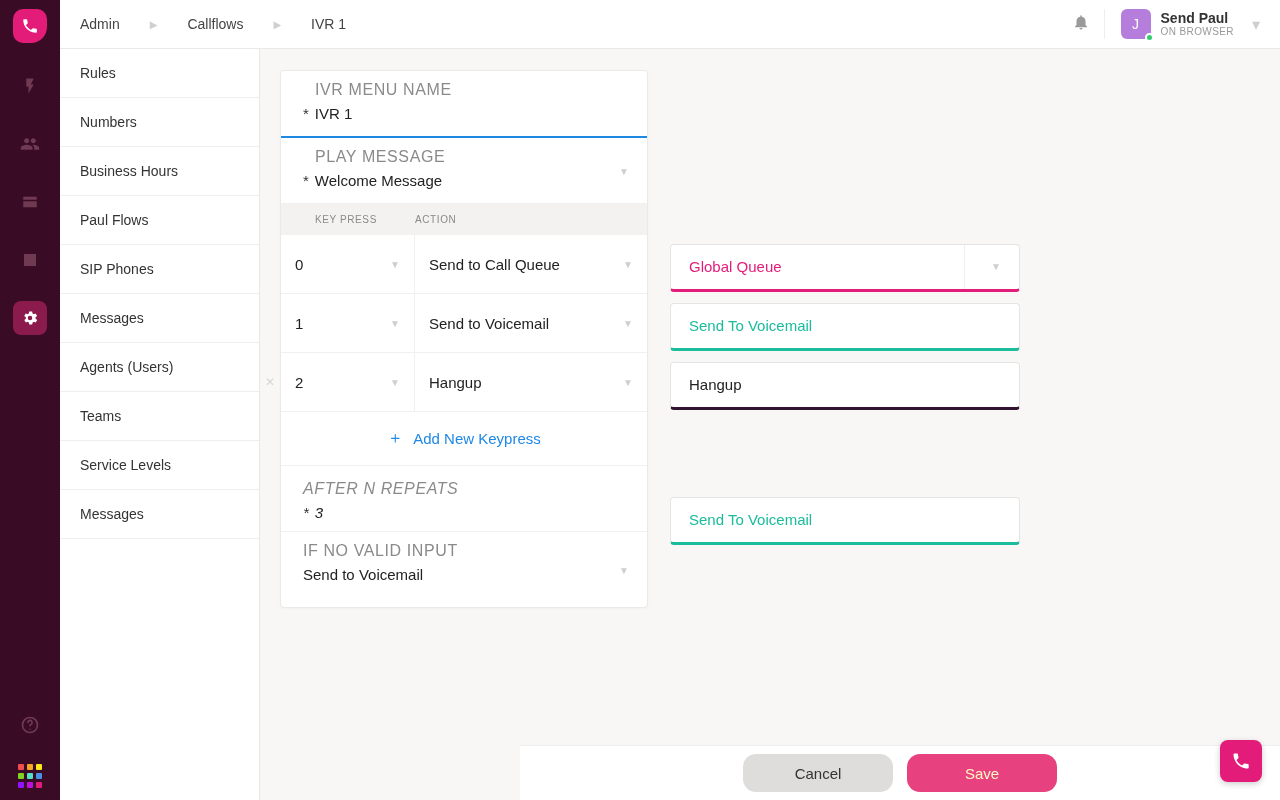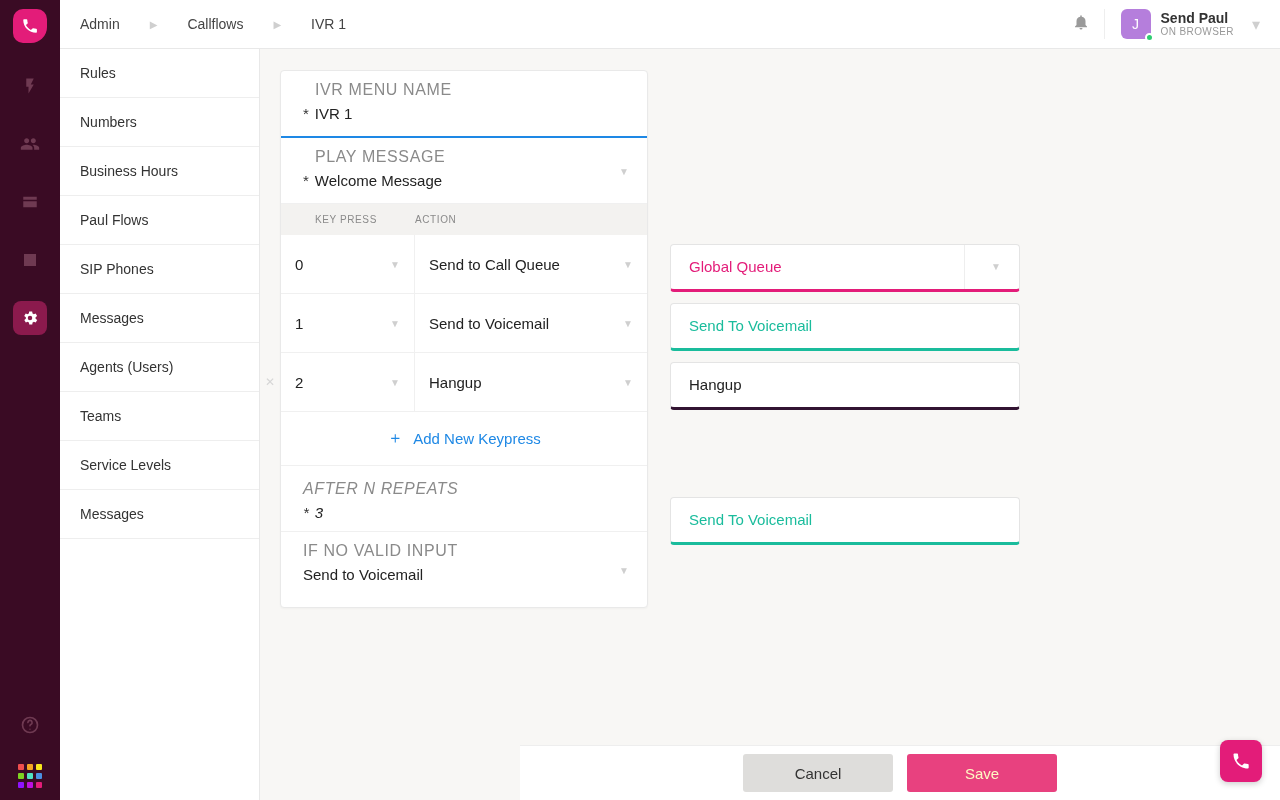--- a/index.html
+++ b/index.html
@@ -71,21 +71,21 @@
   .node { height:48px; background:#fff; border:1px solid #e4e4e4; border-radius:4px; width:100%; display:flex; align-items:center; padding:0 18px; font-size:15px; position:relative; cursor:pointer; }
   .node .chev2 { margin-left:auto; color:#cfcfcf; font-size:10px; }
   .node.pink { border-bottom:3px solid #e31c79; color:#e31c79; }
   .node.pink.split {  }
   .node.pink .split-div { position:absolute; right:54px; top:0; bottom:0; width:1px; background:#eee; }
   .node.teal { border-bottom:3px solid #1abc9c; color:#1abc9c; }
   .node.dark { border-bottom:3px solid #321432; color:#222; }
 
   
   .footer { position:absolute; left:260px; right:0; bottom:0; height:55px; background:#fff; border-top:1px solid #eee; display:flex; align-items:center; justify-content:center; gap:14px; z-index:15;}
-  .btn { min-width:150px; height:38px; border-radius:3px; font-size:15px; border:none; cursor:pointer; }
+  .btn { min-width:150px; height:38px; border-radius:13px; font-size:15px; border:none; cursor:pointer; }
   .btn.cancel { background:#dedddb; color:#333; }
   .btn.save { background:#e8417f; color:#fef9c3; }
 
   
   .fab { position:absolute; right:18px; bottom:18px; width:42px; height:42px; background:#e31c79; border-radius:8px; display:flex; align-items:center; justify-content:center; cursor:pointer; z-index:16; box-shadow:0 2px 6px rgba(0,0,0,.2); }
 </style>
 </head>
 <body>
 
 <div class="rail">

